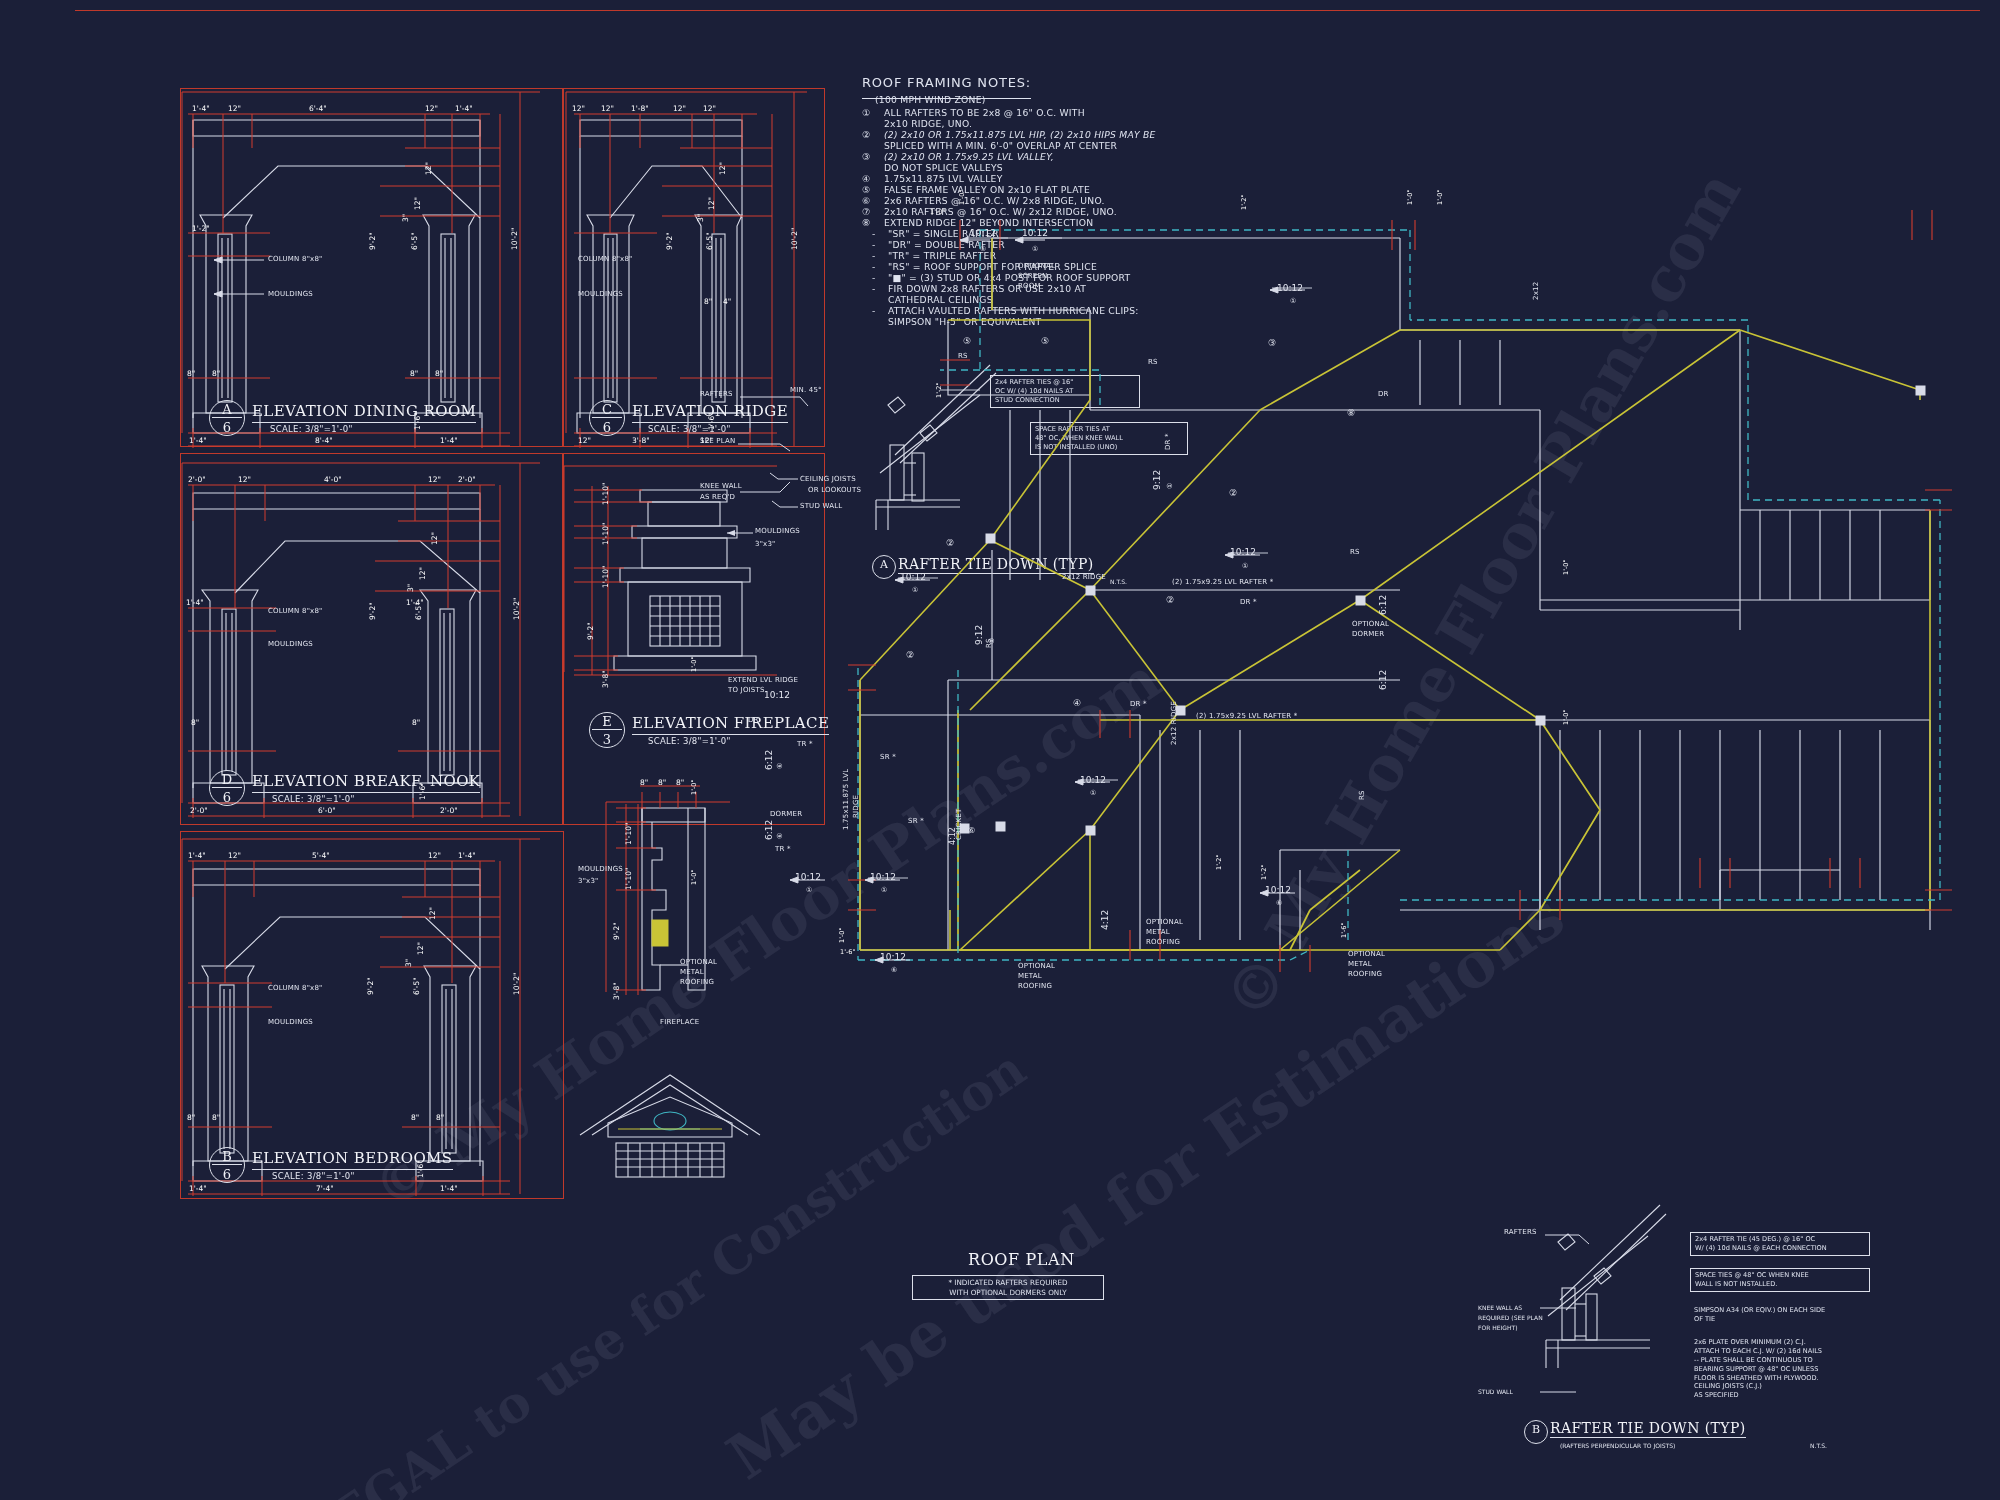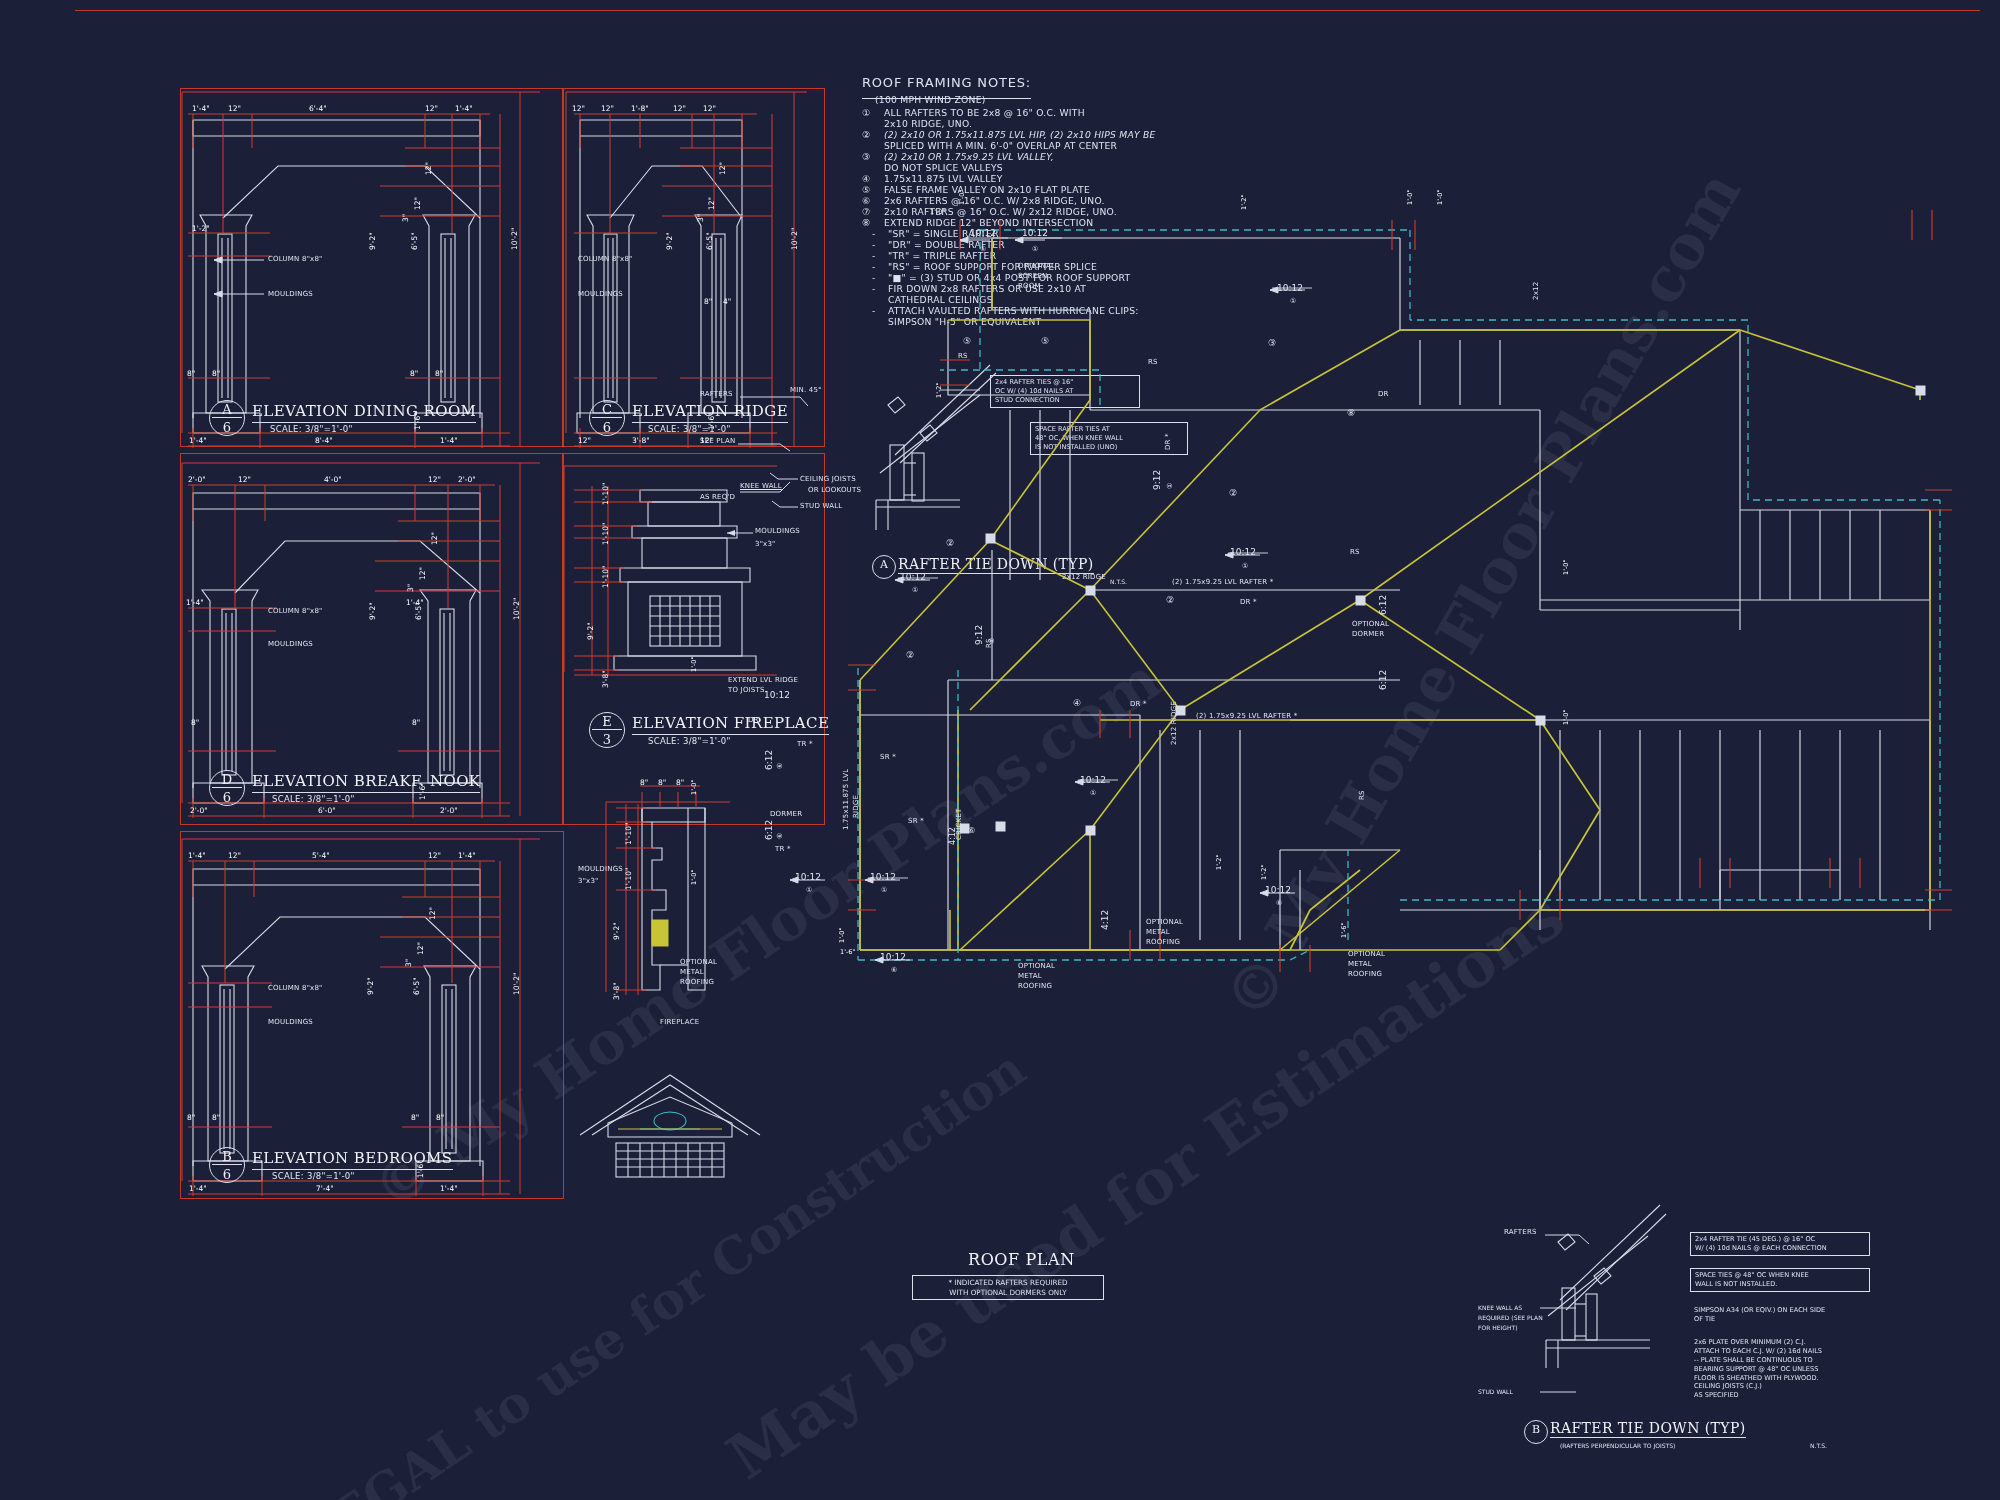--- a/index.html
+++ b/index.html
@@ -469,21 +469,21 @@
     </g>
   </svg>
   <div class="txt tiny" style="left:700px;top:390px;">RAFTERS</div>
   <svg width="70" height="20" style="left:740px;top:392px;">
     <path d="M0,5 L60,5 L68,14" stroke="#d8dbe8" stroke-width="1" fill="none"></path>
   </svg>
   <div class="txt tiny" style="left:700px;top:437px;">SEE PLAN</div>
   <svg width="60" height="20" style="left:738px;top:439px;">
     <path d="M0,5 L42,5 L52,12" stroke="#d8dbe8" stroke-width="1" fill="none"></path>
   </svg>
-  <div class="txt tiny" style="left:740px;top:482px;text-decoration:underline;">KNEE WALL</div>
+  <div class="txt tiny" style="left:700px;top:482px;">KNEE WALL</div>
   <div class="txt tiny" style="left:700px;top:493px;">AS REQ'D</div>
   <svg width="60" height="24" style="left:740px;top:478px;">
     <path d="M0,14 L40,14 L50,4" stroke="#d8dbe8" stroke-width="1" fill="none"></path>
   </svg>
   <div class="txt tiny" style="left:790px;top:386px;">MIN. 45°</div>
   <div class="txt tiny" style="left:800px;top:475px;">CEILING JOISTS</div>
   <div class="txt tiny" style="left:800px;top:486px;margin-left:8px;">OR LOOKOUTS</div>
   <div class="txt tiny" style="left:800px;top:502px;">STUD WALL</div>
   <svg width="40" height="60" style="left:770px;top:465px;">
     <g stroke="#d8dbe8" stroke-width="1" fill="none">

